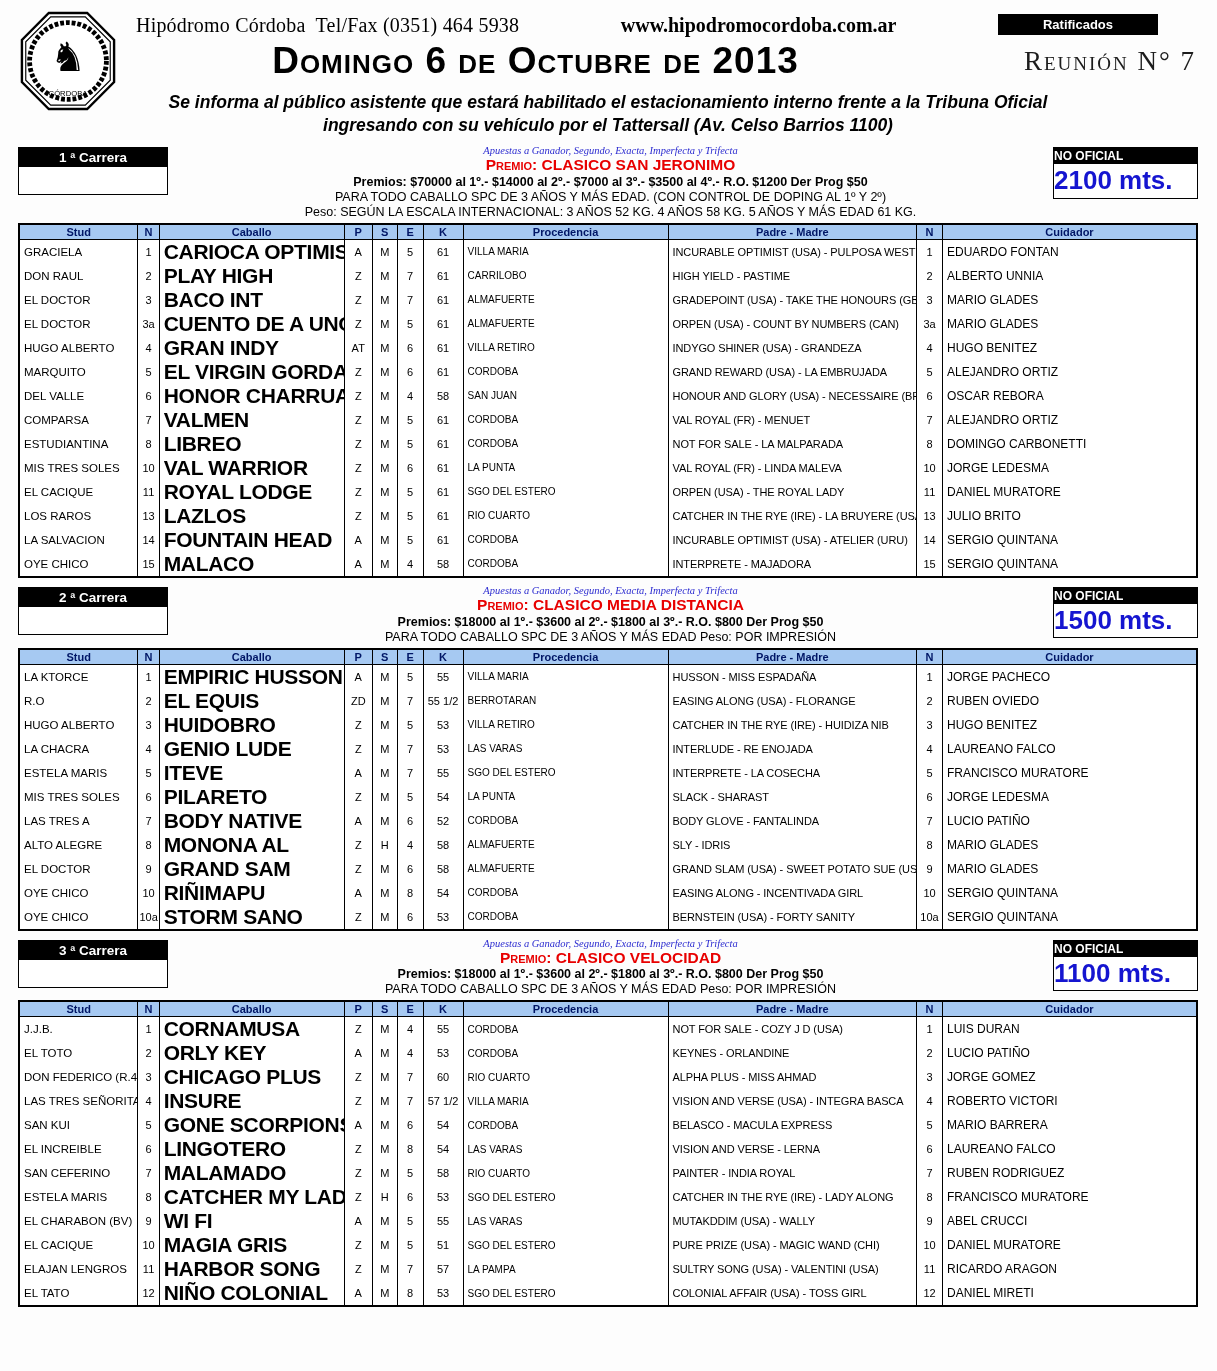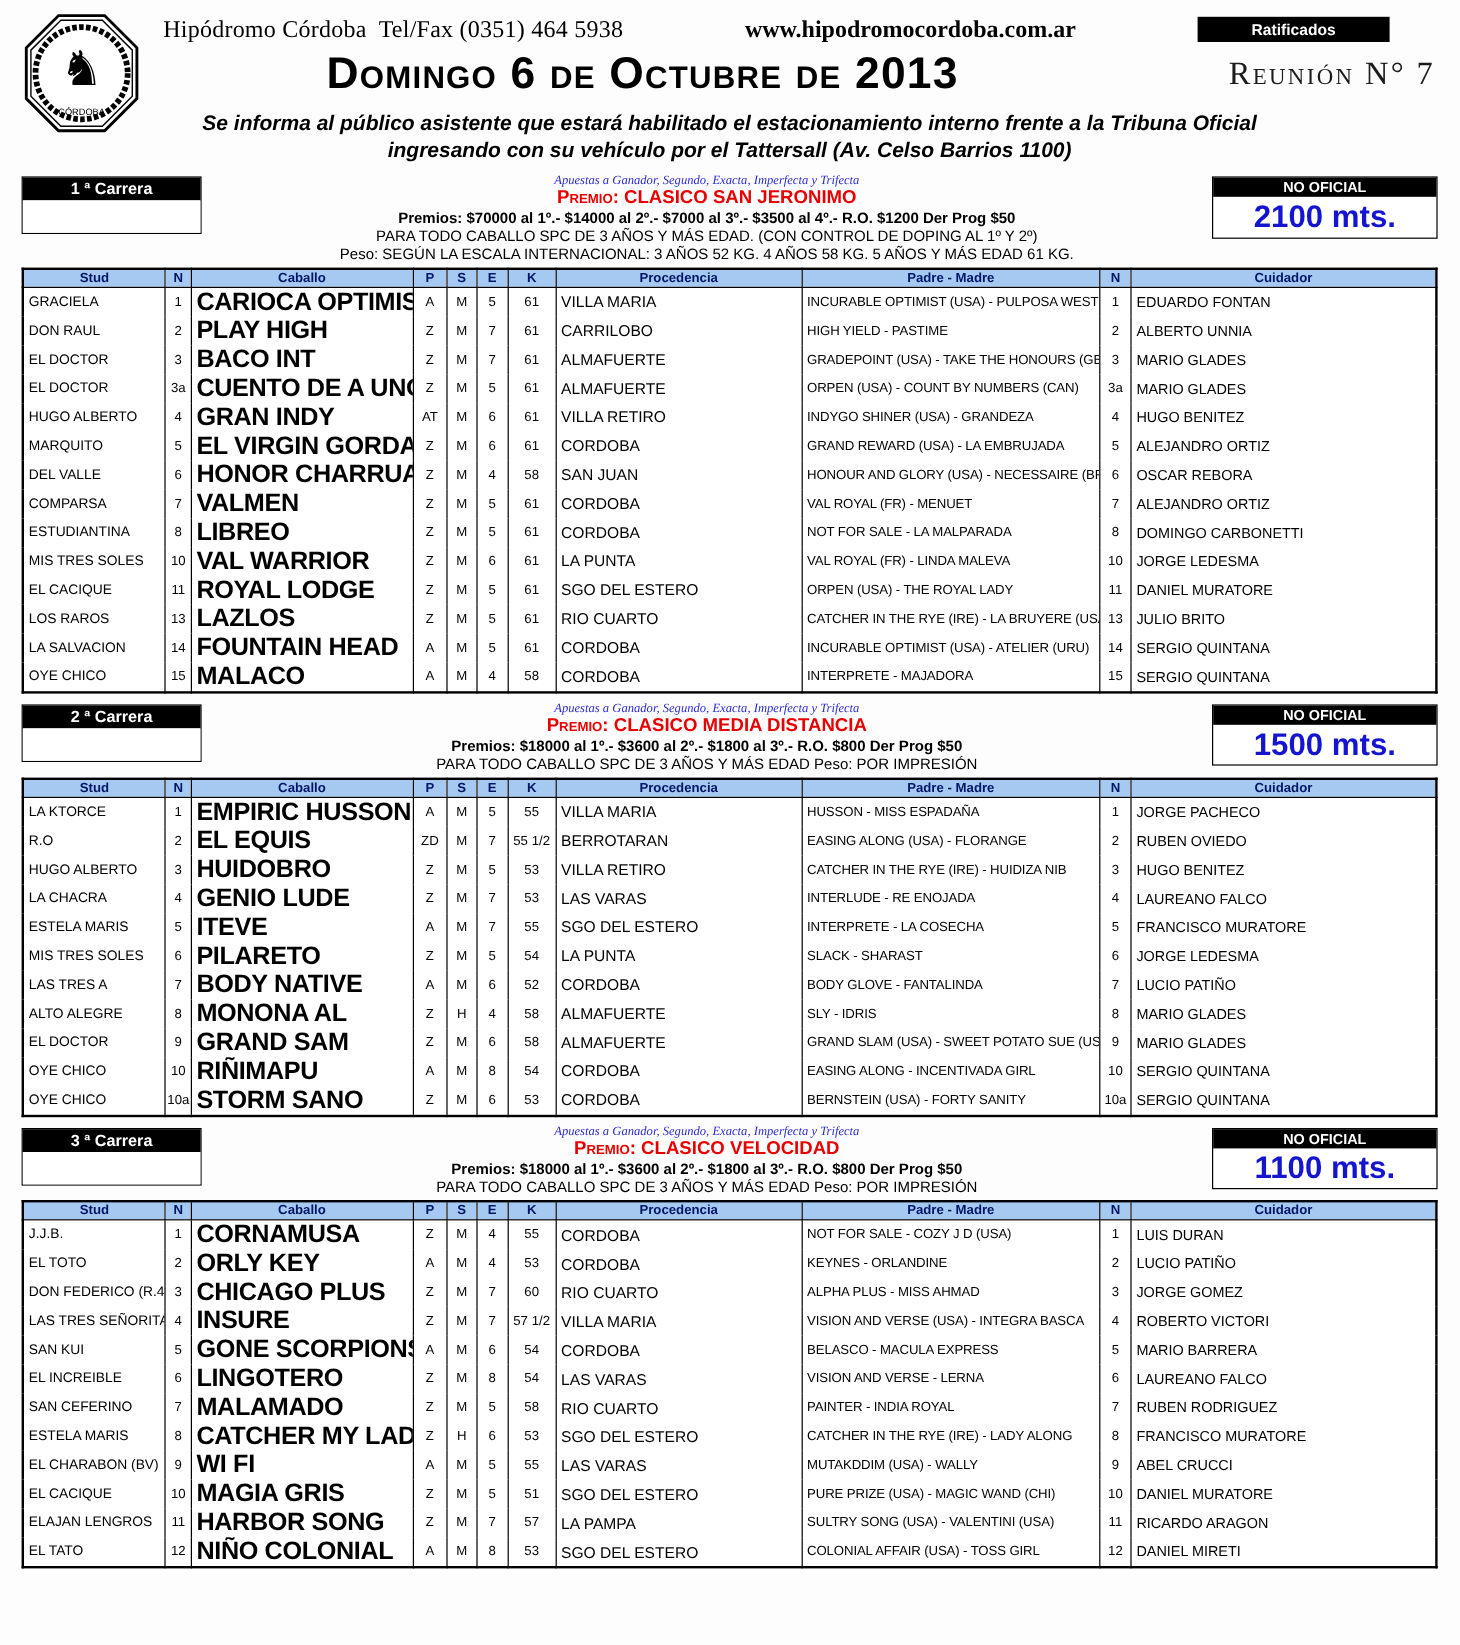--- a/index.html
+++ b/index.html
@@ -61,22 +61,22 @@
     text-align: center; padding: 2px 0;
   }
   .race-label-empty { height: 27px; background: #fff; }
   .race-center { flex: 1; text-align: center; padding: 0 6px; }
   .bets { color: #2b2bd0; font-style: italic; font-size: 10.5px; font-family: Liberation Serif, serif; }
   .premio { color: #e80000; font-weight: bold; font-size: 15.5px; line-height: 1.15; }
   .premio .sc { font-variant: small-caps; }
   .premios { font-weight: bold; font-size: 12.5px; margin-top: 1px; }
   .conditions, .weightline { font-size: 12.5px; margin-top: 1px; }
   .distance-box {
-    width: 188px; flex: 0 0 auto; border: 1px solid #000;
-    text-align: center; margin-top: 2px; background: #fff;
+    width: 145px; flex: 0 0 auto; border: 1px solid #000;
+    margin-top: 2px; background: #fff;
   }
   .no-oficial { background: #000; color: #fff; font-weight: bold; font-size: 12px; padding: 1px 0; }
   .distance { color: #1515d0; font-weight: bold; font-size: 26px; line-height: 1.1; padding: 2px 0 3px; }
 
   
   table { width: 100%; border-collapse: collapse; table-layout: fixed; margin-top: 4px; border: 2px solid #000; }
   thead th {
     background: #a6c9f2; color: #001666;
     font-size: 11px; font-weight: bold;
     border-left: 1px solid #000; border-right: 1px solid #000;
@@ -87,21 +87,21 @@
   td {
     height: 23.6px;
     border-left: 1px solid #000; border-right: 1px solid #000;
     font-size: 11.5px; white-space: nowrap; overflow: hidden;
     padding: 0 4px; vertical-align: middle; background: #fff;
   }
   td.num  { text-align: center; padding: 0 1px; font-size: 11px; }
   td.ctr  { text-align: center; padding: 0 1px; font-size: 11px; }
   td.kcol { text-align: center; padding: 0 1px; font-size: 11px; }
   td.horse { font-weight: bold; font-size: 21px; letter-spacing: -0.3px; }
-  td.proc { font-size: 13px; }
+  td.proc { font-size: 10px; }
   td.padre { font-size: 11px; letter-spacing: -0.1px; }
   td.cuid { font-size: 12px; }
 </style>
 </head>
 <body>
 
 <div class="page">
 
   <div class="masthead">
     <div class="logo">

